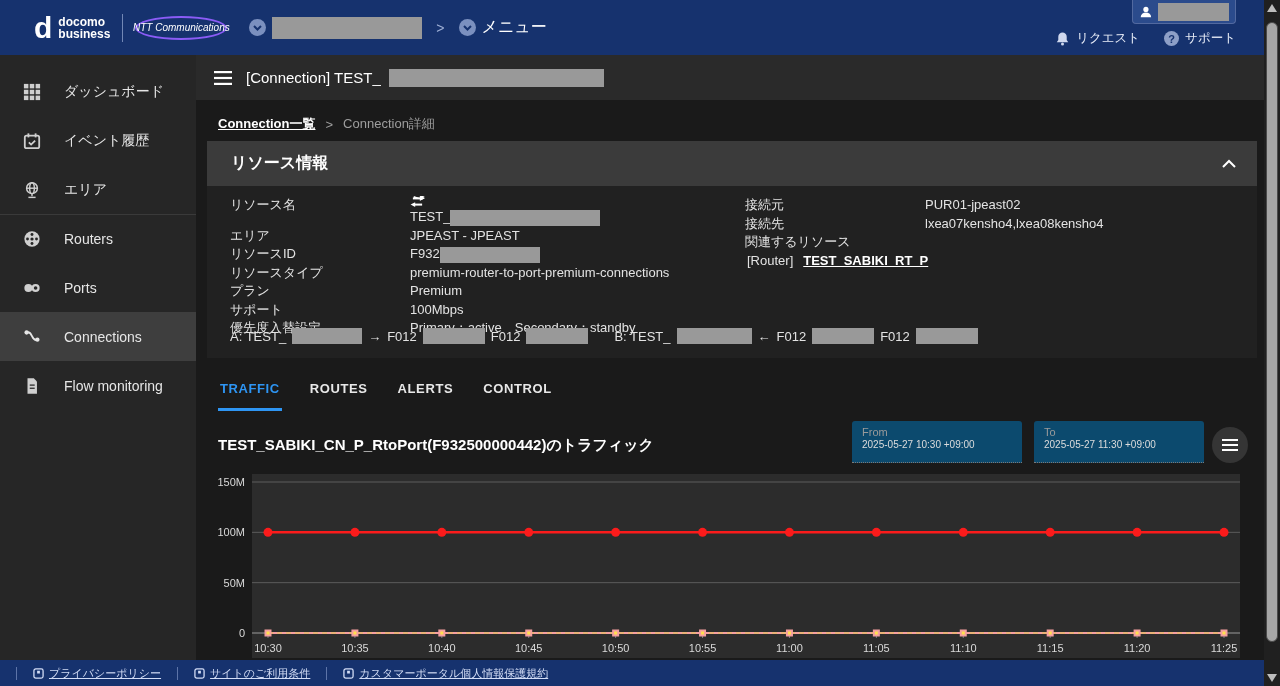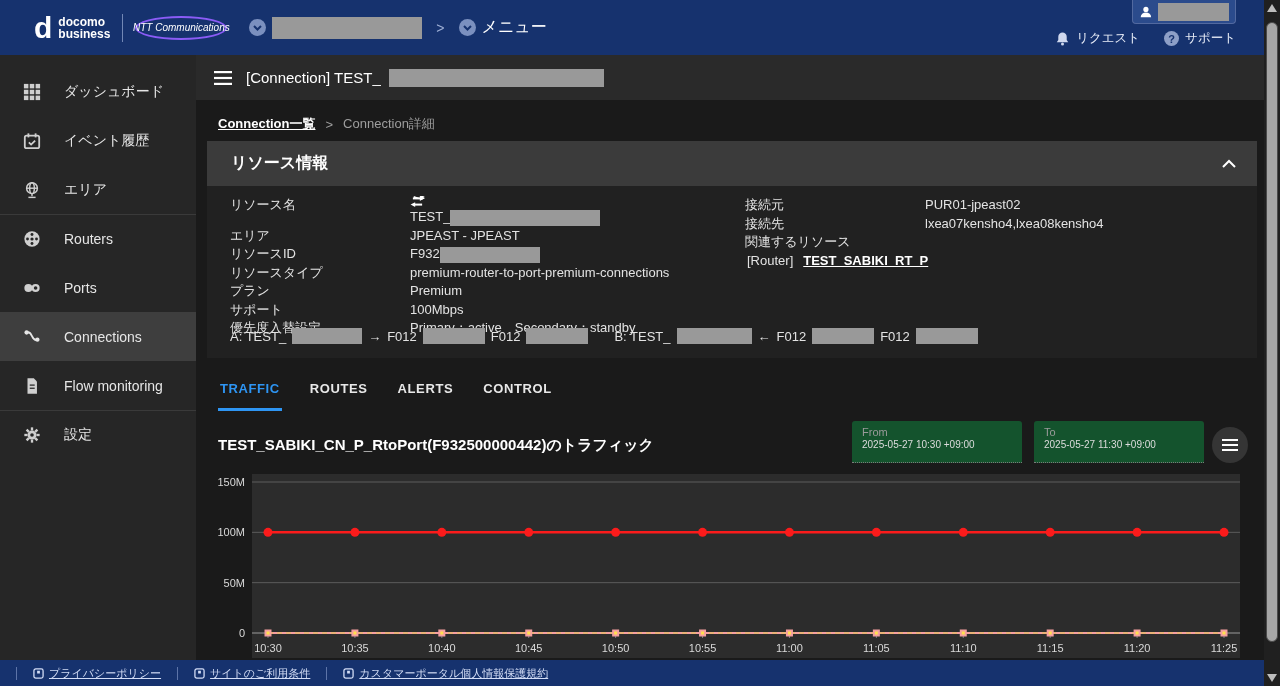--- a/index.html
+++ b/index.html
@@ -70,21 +70,21 @@
   .ab-row { position:absolute; left:23px; top:142px; display:flex; align-items:center; gap:6px; white-space:nowrap; }
   .ab-row .gap { width:14px; }
 
   
   .tabs { position:absolute; left:22px; top:318px; display:flex; gap:26px; }
   .tab { font-size:13px; font-weight:bold; letter-spacing:.6px; color:#e8e8e8; padding:8px 2px 12px; cursor:pointer; }
   .tab.active { color:#2e95f3; border-bottom:3px solid #2e95f3; }
 
   
   .chart-title { position:absolute; left:22px; top:381px; color:#fff; font-size:15px; font-weight:bold; }
-  .datebox { position:absolute; top:366px; width:170px; height:42px; background:#14532d;
+  .datebox { position:absolute; top:366px; width:170px; height:42px; background:#0c4a6e;
     border-bottom:1px dotted #7a7a7a; border-radius:3px 3px 0 0; padding:5px 10px; cursor:pointer; }
   .datebox .dlabel { font-size:11px; color:#9a9a9a; }
   .datebox .dval { font-size:10px; color:#dcdcdc; margin-top:1px; }
   .db-from { left:656px; } .db-to { left:838px; }
   .chart-menu-btn { position:absolute; left:1016px; top:372px; width:36px; height:36px; border-radius:50%;
     background:#353535; display:flex; align-items:center; justify-content:center; cursor:pointer; }
 
   
   #traffic-chart { position:absolute; left:22px; top:419px; width:1028px; height:184px; }
   #traffic-chart text { font-family:"Liberation Sans","DejaVu Sans",sans-serif; }
@@ -252,39 +252,20 @@
       <span class="icn">
         <svg width="18" height="18" viewBox="0 0 20 20">
             <path d="M5 1.5 h7 l3.5 3.5 v13.5 h-10.5 z" fill="#cfcfcf"></path>
           <g stroke="#262626" stroke-width="1.4">
               <line x1="7.5" y1="9" x2="13" y2="9"></line>
               <line x1="7.5" y1="12.5" x2="13" y2="12.5"></line>
             </g>
           </svg>
       </span>
       <span>Flow monitoring</span>
-    </div>
-    <div class="side-item divided">
-      <span class="icn">
-        <svg width="18" height="18" viewBox="0 0 20 20">
-          <g stroke="#cfcfcf" stroke-width="2.6">
-              <line x1="10" y1="1.5" x2="10" y2="5"></line>
-              <line x1="10" y1="15" x2="10" y2="18.5"></line>
-            <line x1="1.5" y1="10" x2="5" y2="10"></line>
-              <line x1="15" y1="10" x2="18.5" y2="10"></line>
-            <line x1="4" y1="4" x2="6.5" y2="6.5"></line>
-              <line x1="13.5" y1="13.5" x2="16" y2="16"></line>
-            <line x1="16" y1="4" x2="13.5" y2="6.5"></line>
-              <line x1="6.5" y1="13.5" x2="4" y2="16"></line>
-            </g>
-          <circle cx="10" cy="10" r="5" fill="#cfcfcf"></circle>
-            <circle cx="10" cy="10" r="2" fill="#262626"></circle>
-          </svg>
-      </span>
-      <span>設定</span>
     </div>
   </nav>
 
   <main class="main">
 
     <div class="appbar">
       <span class="ham">
         <svg width="18" height="14" viewBox="0 0 18 14">
             <g fill="#fff">
               <rect y="0" width="18" height="2.2"></rect>

